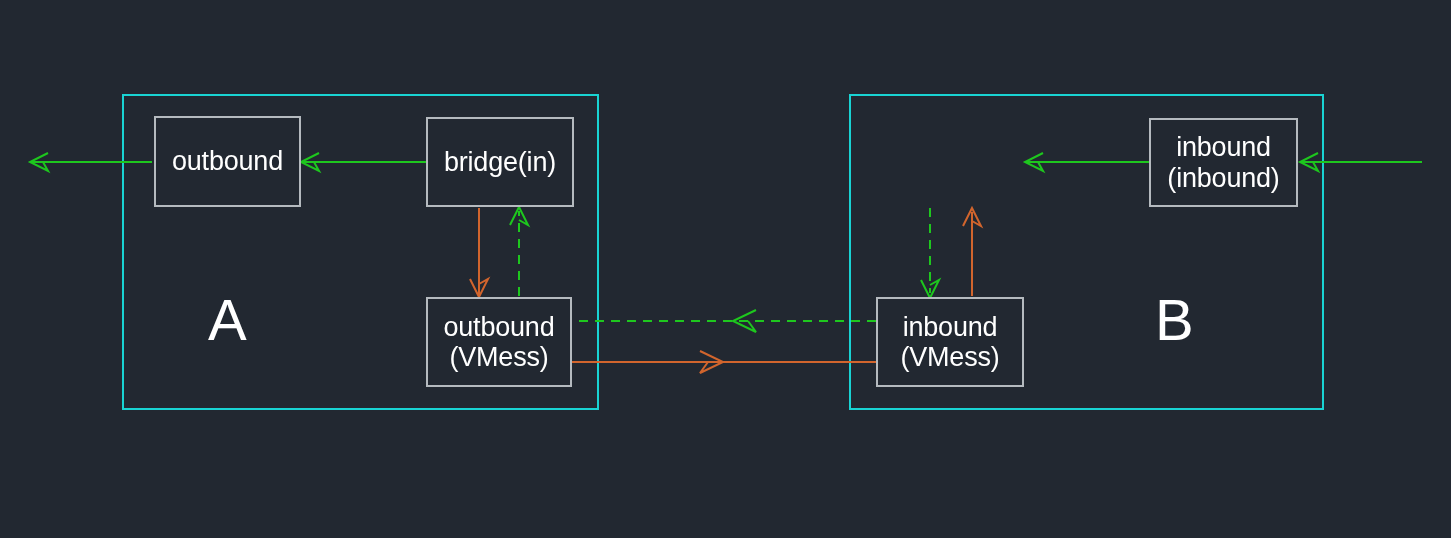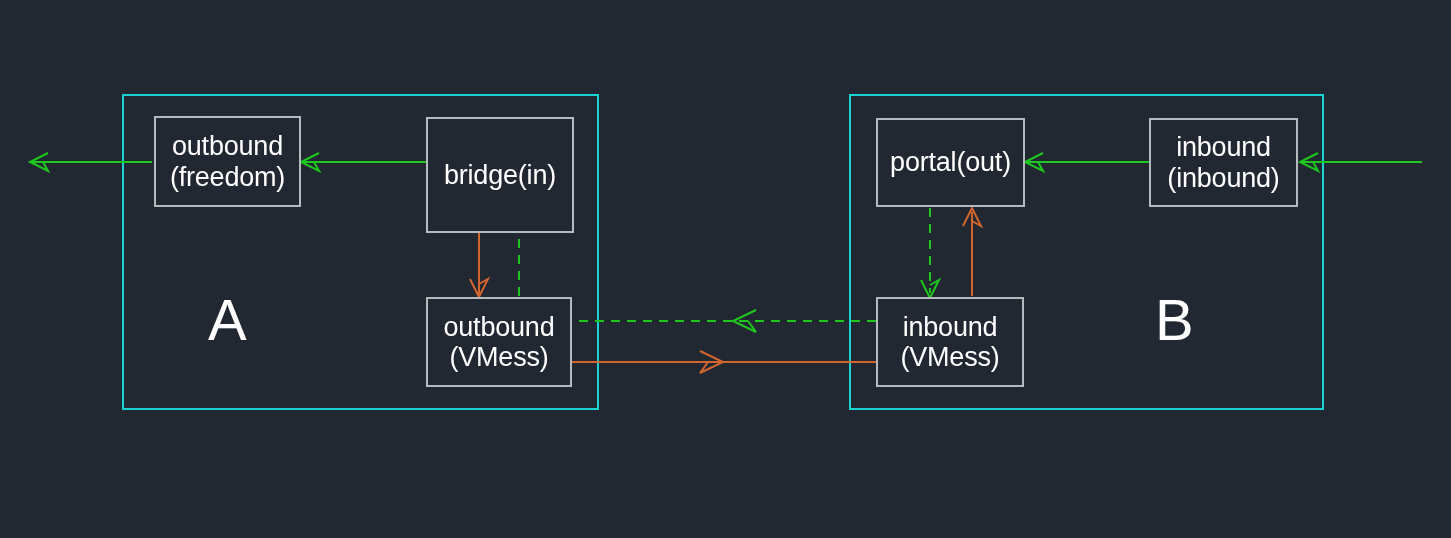--- a/index.html
+++ b/index.html
@@ -118,35 +118,31 @@
     </g>
 
     <g>
       <line x1="1422" y1="162" x2="1302" y2="162" stroke="#1ec71e" stroke-width="2"></line>
       <polyline points="1318,153 1300,162 1318,171 1313,162" fill="none" stroke="#1ec71e" stroke-width="2" stroke-linejoin="miter"></polyline>
     </g>
   </svg>
 
   <div class="node" style="left:154px; top:116px; width:147px; height:91px;">
     <span class="ln">outbound</span>
-    <span class="ln">(freedom)</span>
   </div>
 
-  <div class="node" style="left:426px; top:117px; width:148px; height:116px;">
+  <div class="node" style="left:426px; top:117px; width:148px; height:90px;">
     <span class="ln">bridge(in)</span>
   </div>
 
   <div class="node" style="left:426px; top:297px; width:146px; height:90px;">
     <span class="ln">outbound</span>
     <span class="ln">(VMess)</span>
   </div>
 
-  <div class="node" style="left:876px; top:118px; width:149px; height:89px;">
-    <span class="ln">portal(out)</span>
-  </div>
 
   <div class="node" style="left:1149px; top:118px; width:149px; height:89px;">
     <span class="ln">inbound</span>
     <span class="ln">(inbound)</span>
   </div>
 
   <div class="node" style="left:876px; top:297px; width:148px; height:90px;">
     <span class="ln">inbound</span>
     <span class="ln">(VMess)</span>
   </div>

